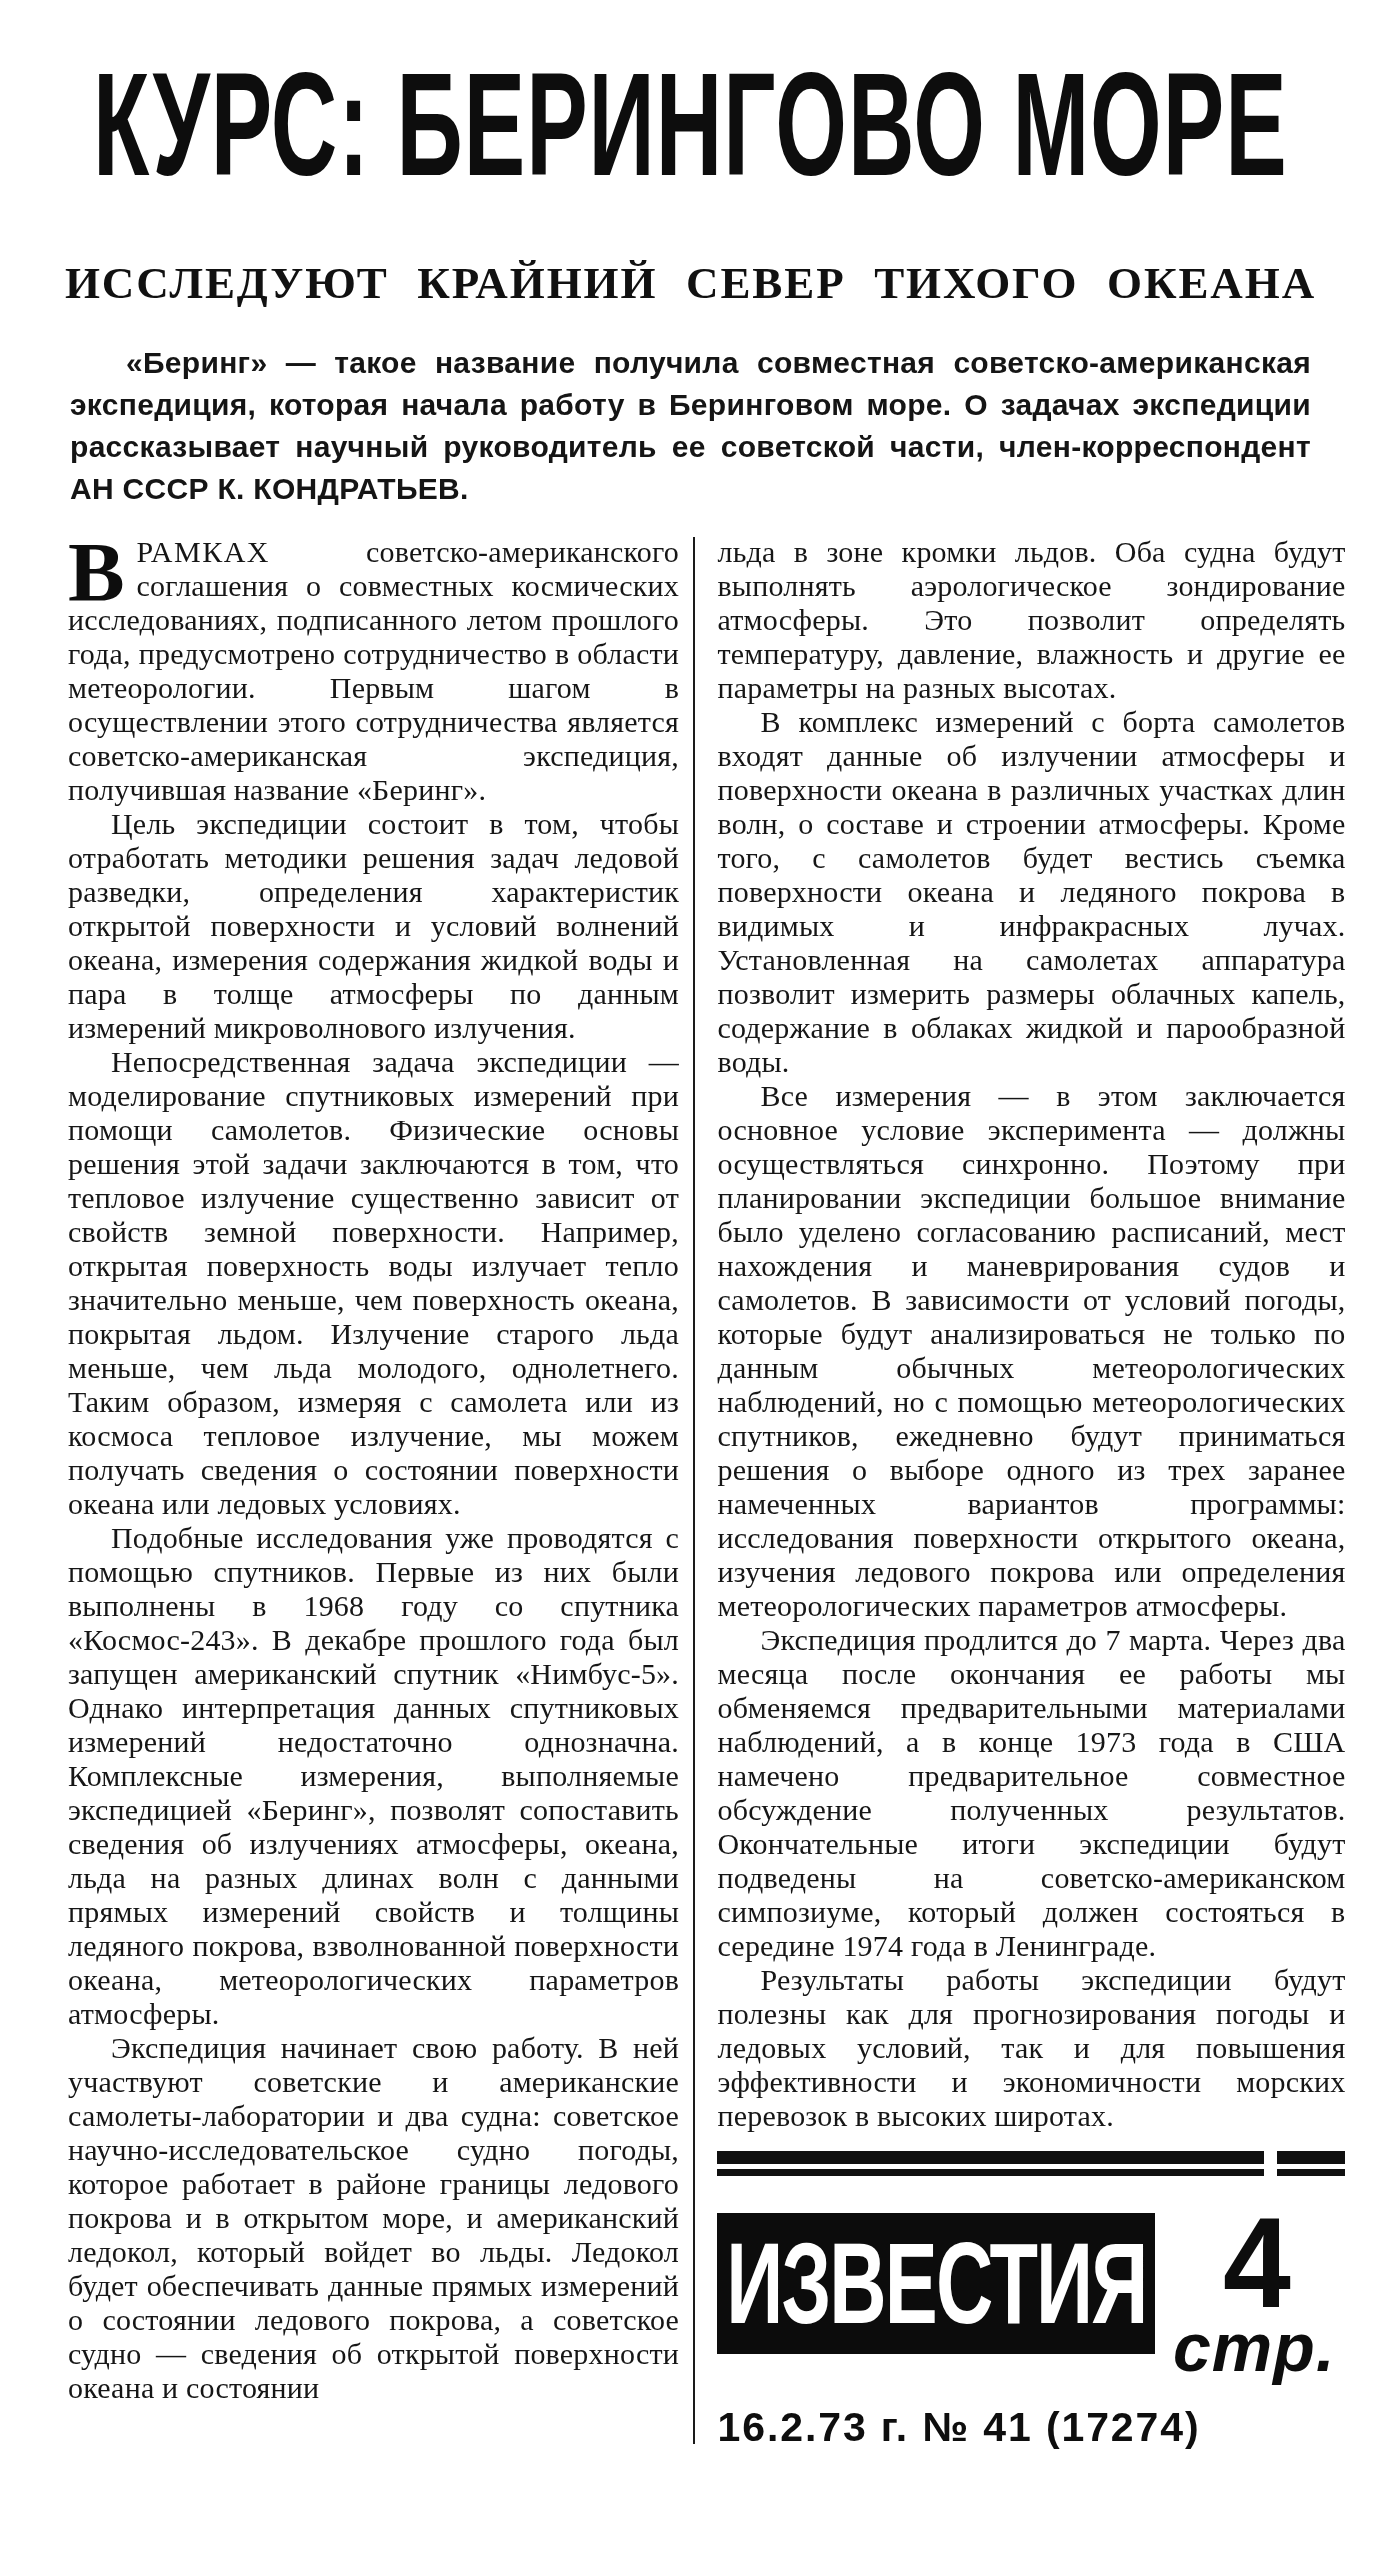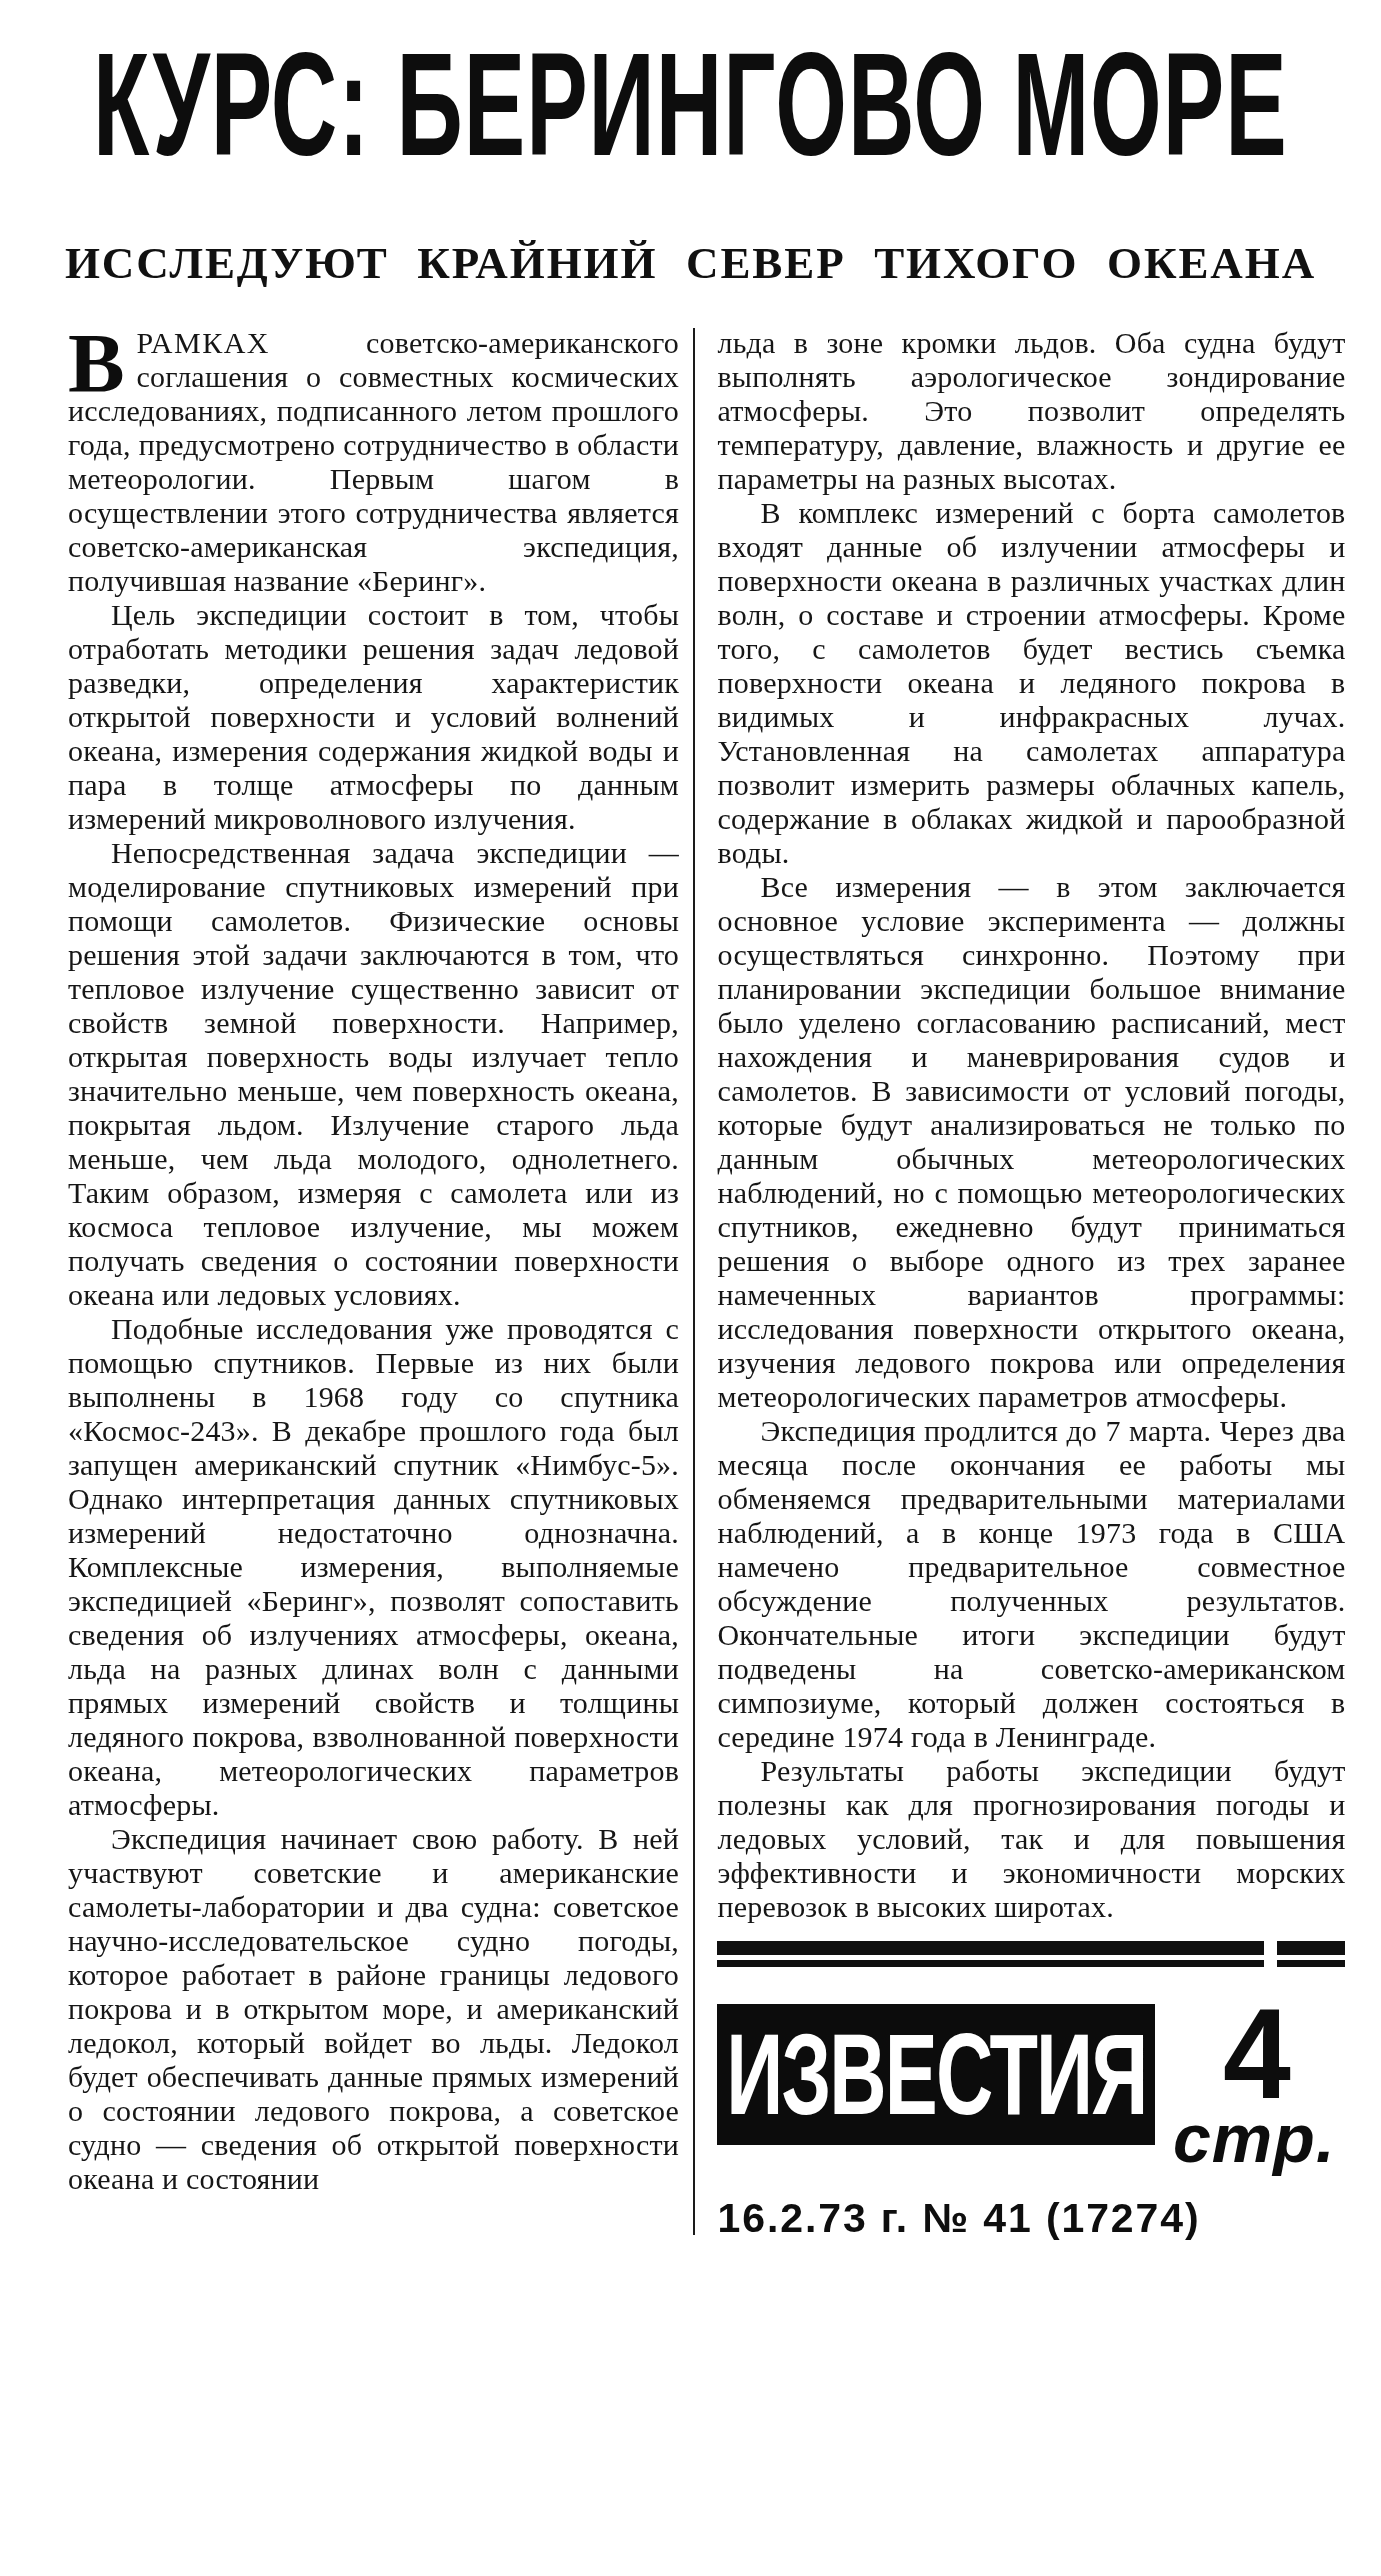--- a/index.html
+++ b/index.html
@@ -7,21 +7,21 @@
     position:relative;
     width:1381px;height:2576px;
     margin:0 auto;
     background:#ffffff;
     color:#121212;
     overflow:hidden;
     font-family:"Liberation Serif", serif;
   }
   
   .headline-wrap{
-    margin-top:28px;
+    margin-top:48px;
     height:173px;
     text-align:center;
     overflow:visible;
   }
   .headline{
     display:inline-block;
     font-family:"Liberation Sans", sans-serif;
     font-weight:bold;
     font-size:96px;
     line-height:107px;
@@ -164,20 +164,21 @@
 <div class="page">
 
   <div class="headline-wrap">
     <span class="headline">КУРС: БЕРИНГОВО МОРЕ</span>
   </div>
 
   <div class="subtitle">
     <span class="line">ИССЛЕДУЮТ  КРАЙНИЙ  СЕВЕР  ТИХОГО  ОКЕАНА</span>
   </div>
 
+  <div class="lead">«Беринг» — такое название получила совместная советско-американская экспедиция, которая начала работу в Беринговом море. О задачах экспедиции рассказывает научный руководитель ее советской части, член-корреспондент АН СССР К. КОНДРАТЬЕВ.</div>
 
   <div class="body-columns">
     <div class="col col-left">
         <p class="para"><span class="dropcap">В</span><span class="leadin">РАМКАХ </span>советско-американского соглашения о совместных космических исследованиях, подписанного летом прошлого года, предусмотрено сотрудничество в области метеорологии. Первым шагом в осуществлении этого сотрудничества является советско-американская экспедиция, получившая название «Беринг».</p>
         <p class="para">Цель экспедиции состоит в том, чтобы отработать методики решения задач ледовой разведки, определения характеристик открытой поверхности и условий волнений океана, измерения содержания жидкой воды и пара в толще атмосферы по данным измерений микроволнового излучения.</p>
         <p class="para">Непосредственная задача экспедиции — моделирование спутниковых измерений при помощи самолетов. Физические основы решения этой задачи заключаются в том, что тепловое излучение существенно зависит от свойств земной поверхности. Например, открытая поверхность воды излучает тепло значительно меньше, чем поверхность океана, покрытая льдом. Излучение старого льда меньше, чем льда молодого, однолетнего. Таким образом, измеряя с самолета или из космоса тепловое излучение, мы можем получать сведения о состоянии поверхности океана или ледовых условиях.</p>
         <p class="para">Подобные исследования уже проводятся с помощью спутников. Первые из них были выполнены в 1968 году со спутника «Космос-243». В декабре прошлого года был запущен американский спутник «Нимбус-5». Однако интерпретация данных спутниковых измерений недостаточно однозначна. Комплексные измерения, выполняемые экспедицией «Беринг», позволят сопоставить сведения об излучениях атмосферы, океана, льда на разных длинах волн с данными прямых измерений свойств и толщины ледяного покрова, взволнованной поверхности океана, метеорологических параметров атмосферы.</p>
         <p class="para">Экспедиция начинает свою работу. В ней участвуют советские и американские самолеты-лаборатории и два судна: советское научно-исследовательское судно погоды, которое работает в районе границы ледового покрова и в открытом море, и американский ледокол, который войдет во льды. Ледокол будет обеспечивать данные прямых измерений о состоянии ледового покрова, а советское судно — сведения об открытой поверхности океана и состоянии</p>
       </div>
     <div class="divider"></div>

